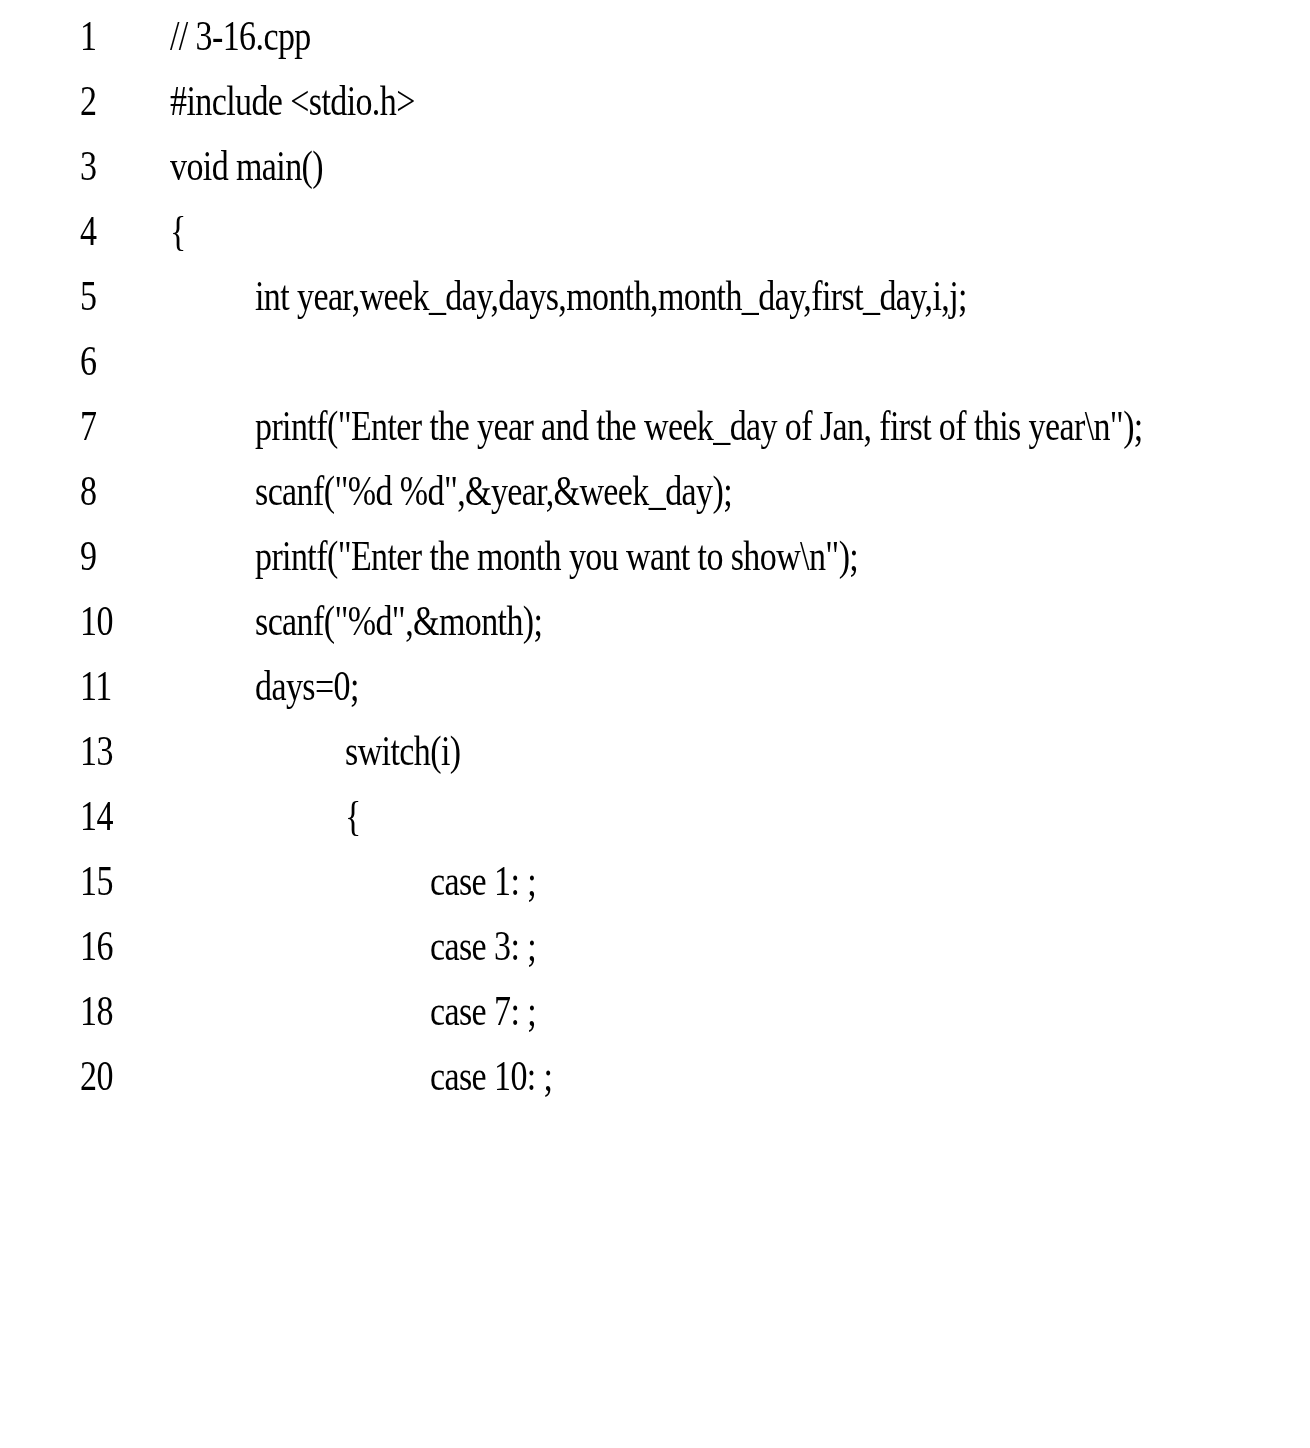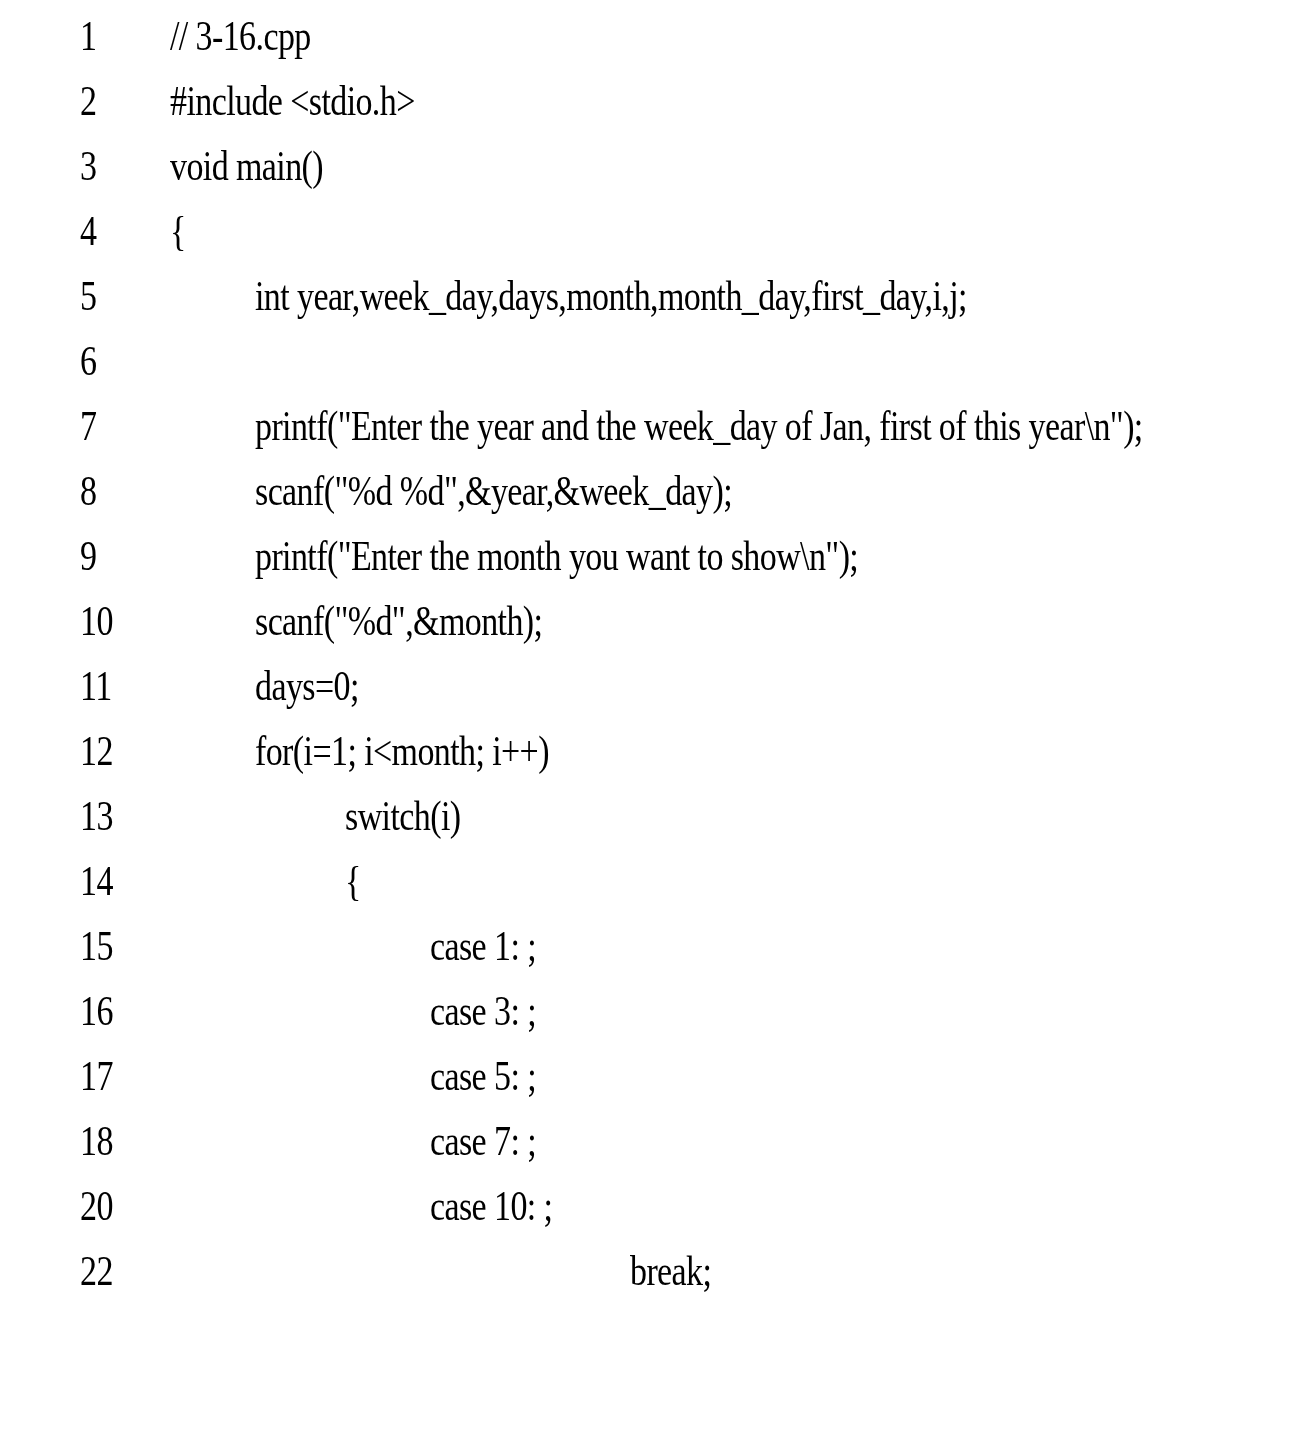--- a/index.html
+++ b/index.html
@@ -46,22 +46,19 @@
     <div class="line"><span class="num">2</span><span class="code ind-0">#include &lt;stdio.h&gt;</span></div>
     <div class="line"><span class="num">3</span><span class="code ind-0">void main()</span></div>
     <div class="line"><span class="num">4</span><span class="code ind-0">{</span></div>
     <div class="line"><span class="num">5</span><span class="code ind-1">int year,week_day,days,month,month_day,first_day,i,j;</span></div>
     <div class="line"><span class="num">6</span><span class="code ind-0"></span></div>
     <div class="line"><span class="num">7</span><span class="code ind-1">printf("Enter the year and the week_day of Jan, first of this year\n");</span></div>
     <div class="line"><span class="num">8</span><span class="code ind-1">scanf("%d %d",&amp;year,&amp;week_day);</span></div>
     <div class="line"><span class="num">9</span><span class="code ind-1">printf("Enter the month you want to show\n");</span></div>
     <div class="line"><span class="num">10</span><span class="code ind-1">scanf("%d",&amp;month);</span></div>
     <div class="line"><span class="num">11</span><span class="code ind-1">days=0;</span></div>
-    <div class="line"><span class="num">12</span><span class="code ind-1">for(i=1; i&lt;month; i++)</span></div>
     <div class="line"><span class="num">13</span><span class="code ind-2">switch(i)</span></div>
     <div class="line"><span class="num">14</span><span class="code ind-2">{</span></div>
     <div class="line"><span class="num">15</span><span class="code ind-3">case 1: ;</span></div>
     <div class="line"><span class="num">16</span><span class="code ind-3">case 3: ;</span></div>
-    <div class="line"><span class="num">17</span><span class="code ind-3">case 5: ;</span></div>
     <div class="line"><span class="num">18</span><span class="code ind-3">case 7: ;</span></div>
     <div class="line"><span class="num">20</span><span class="code ind-3">case 10: ;</span></div>
-    <div class="line"><span class="num">22</span><span class="code ind-4">break;</span></div>
   </div>
 
 </body></html>

